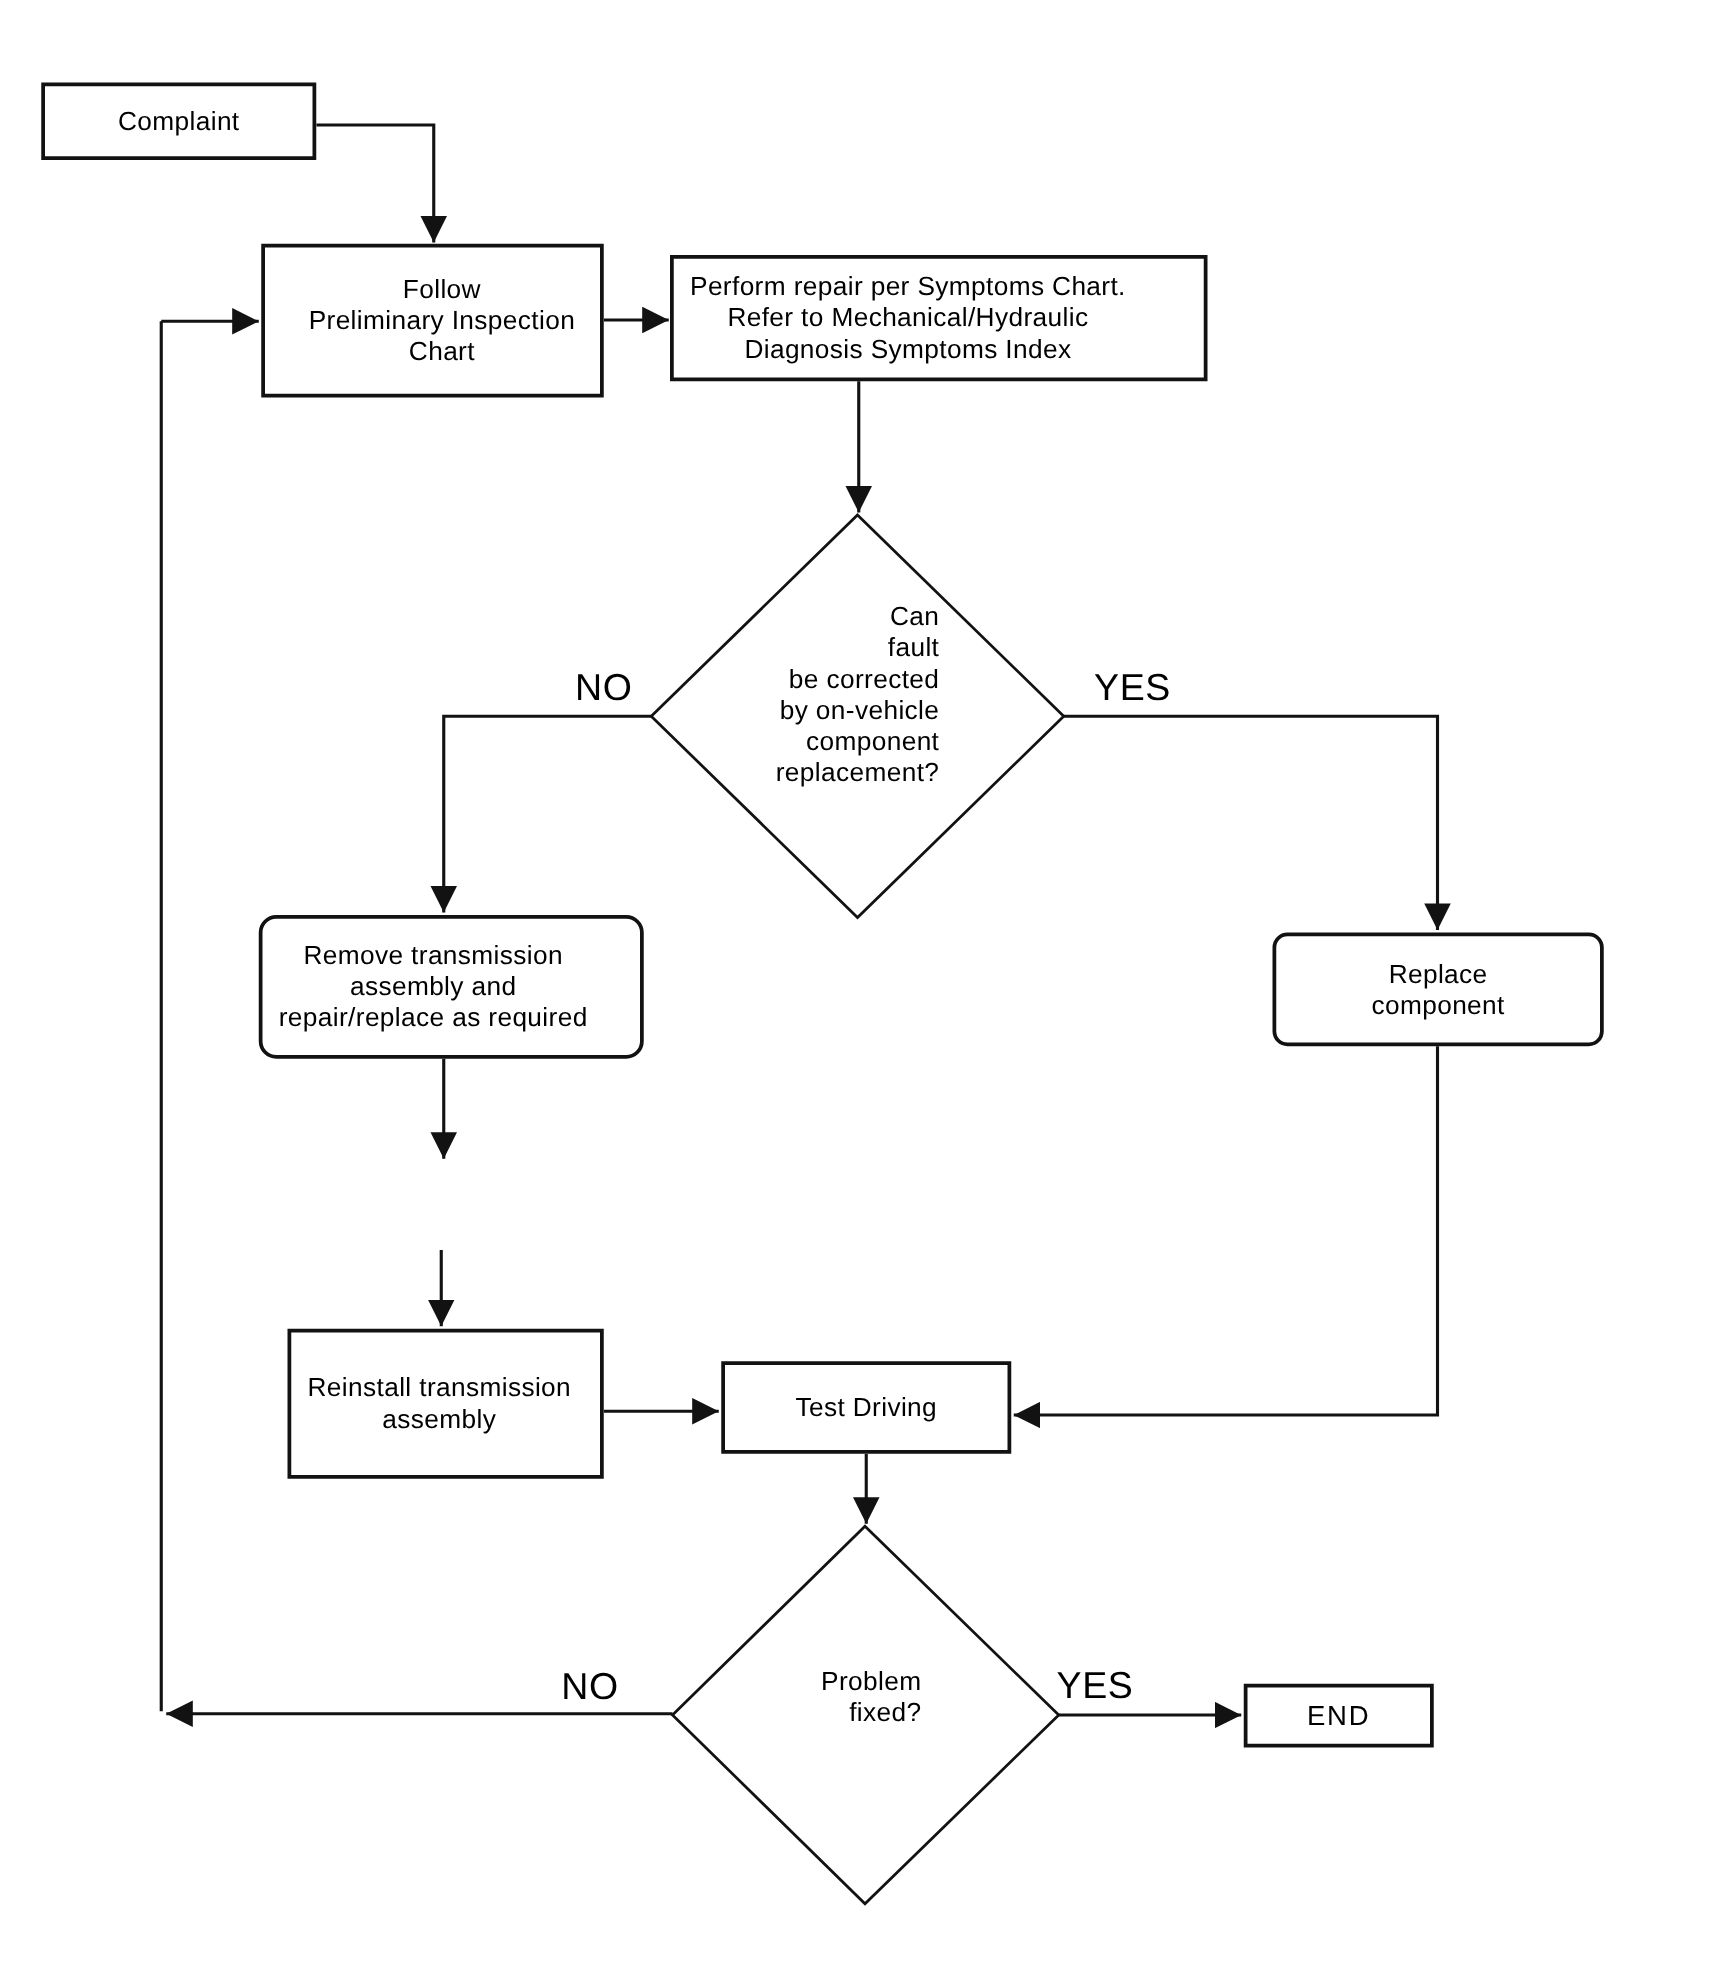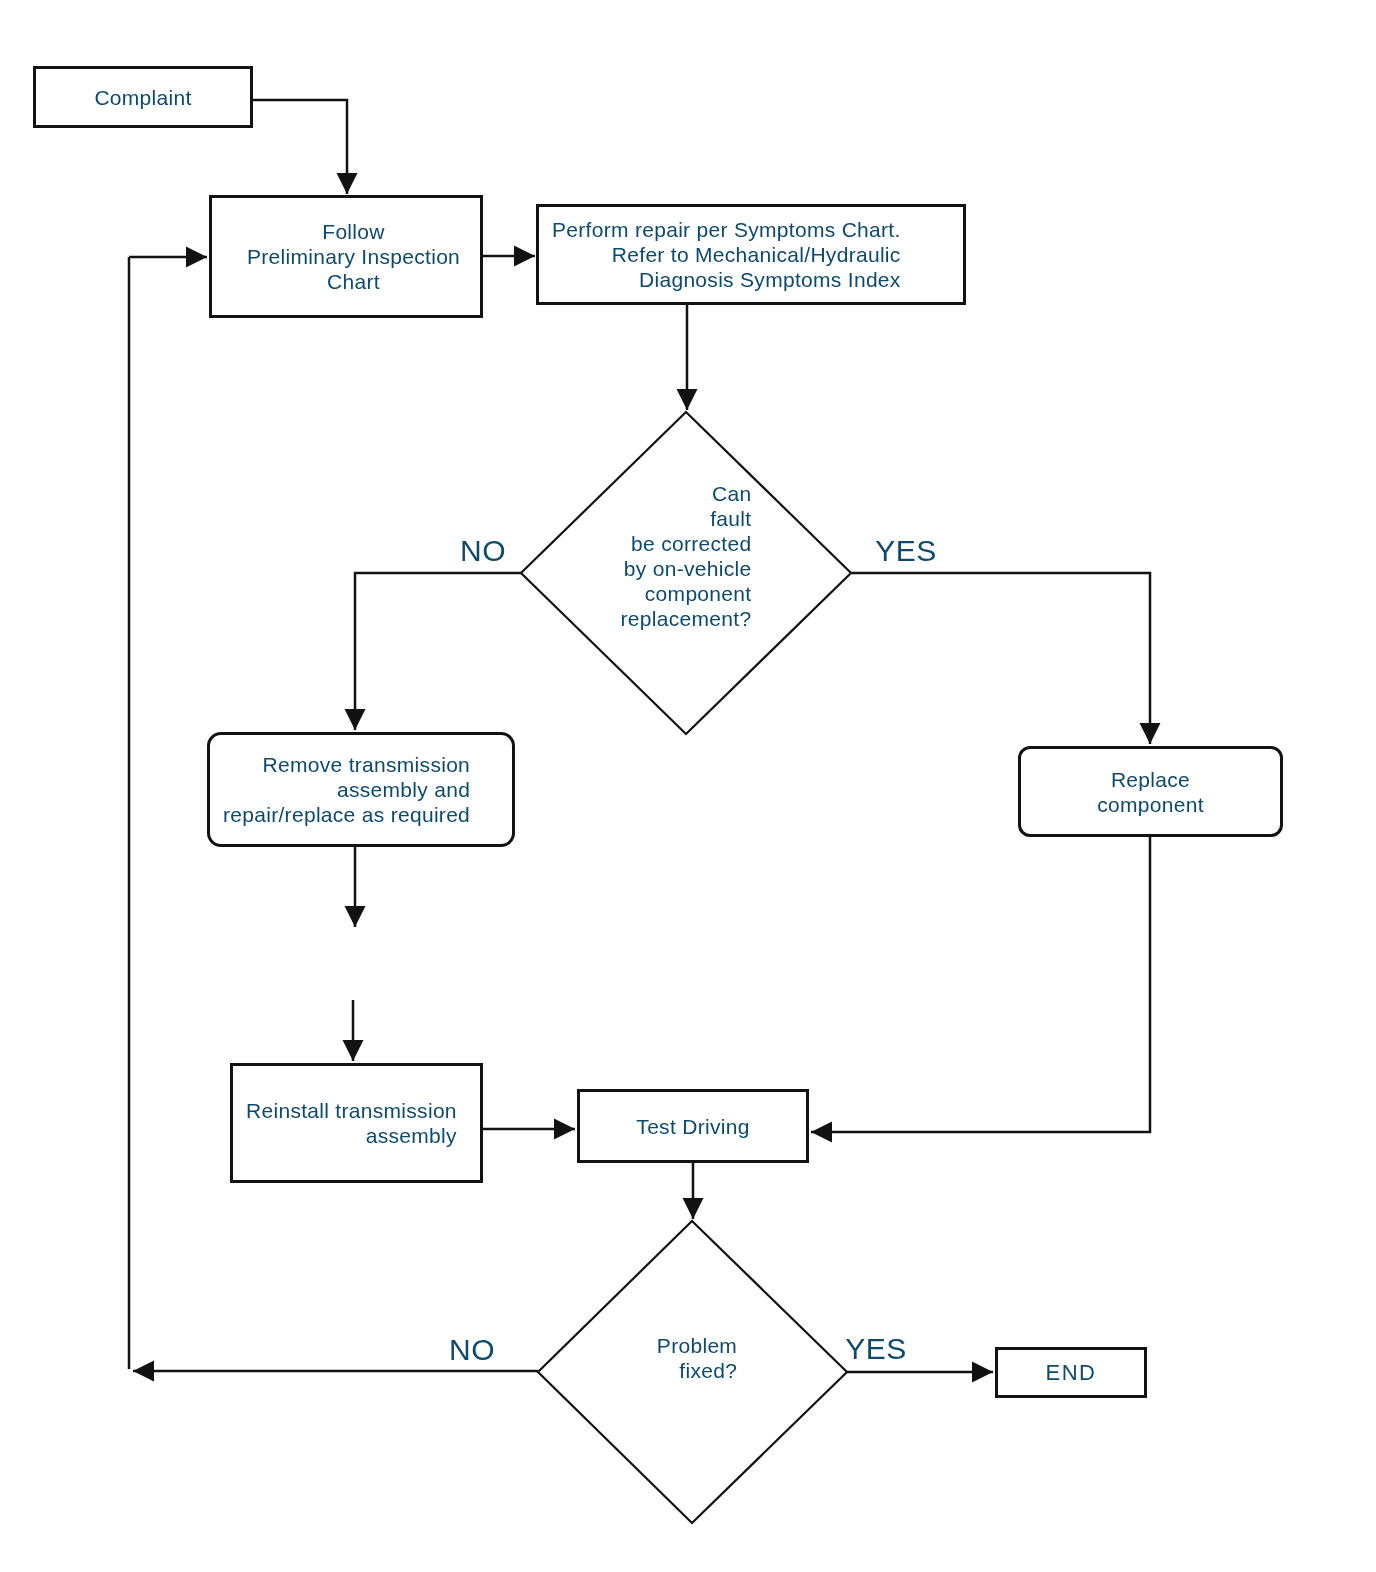--- a/index.html
+++ b/index.html
@@ -6,21 +6,21 @@
     margin: 0;
     padding: 0;
     background: #ffffff;
   }
   .canvas {
     position: relative;
     width: 1376px;
     height: 1572px;
     background: #ffffff;
     font-family: "Liberation Sans", sans-serif;
-    color: #0c4a6e;
+    color: #000000;
     overflow: hidden;
   }
   .wires {
     position: absolute;
     left: 0; top: 0;
     width: 1376px; height: 1572px;
   }
   .node {
     position: absolute;
     box-sizing: border-box;
@@ -30,21 +30,21 @@
     align-items: center;
     justify-content: center;
     text-align: center;
     font-size: 21px;
     line-height: 25px;
     white-space: pre-line;
     letter-spacing: 0.3px;
   }
   .node.leftalign {
     justify-content: flex-start;
-    text-align: right;
+    text-align: center;
     padding-left: 13px;
     padding-right: 6px;
   }
   .dlabel {
     position: absolute;
     transform: translate(-50%, -50%);
     text-align: right;
     white-space: pre-line;
     font-size: 21px;
     line-height: 25px;

